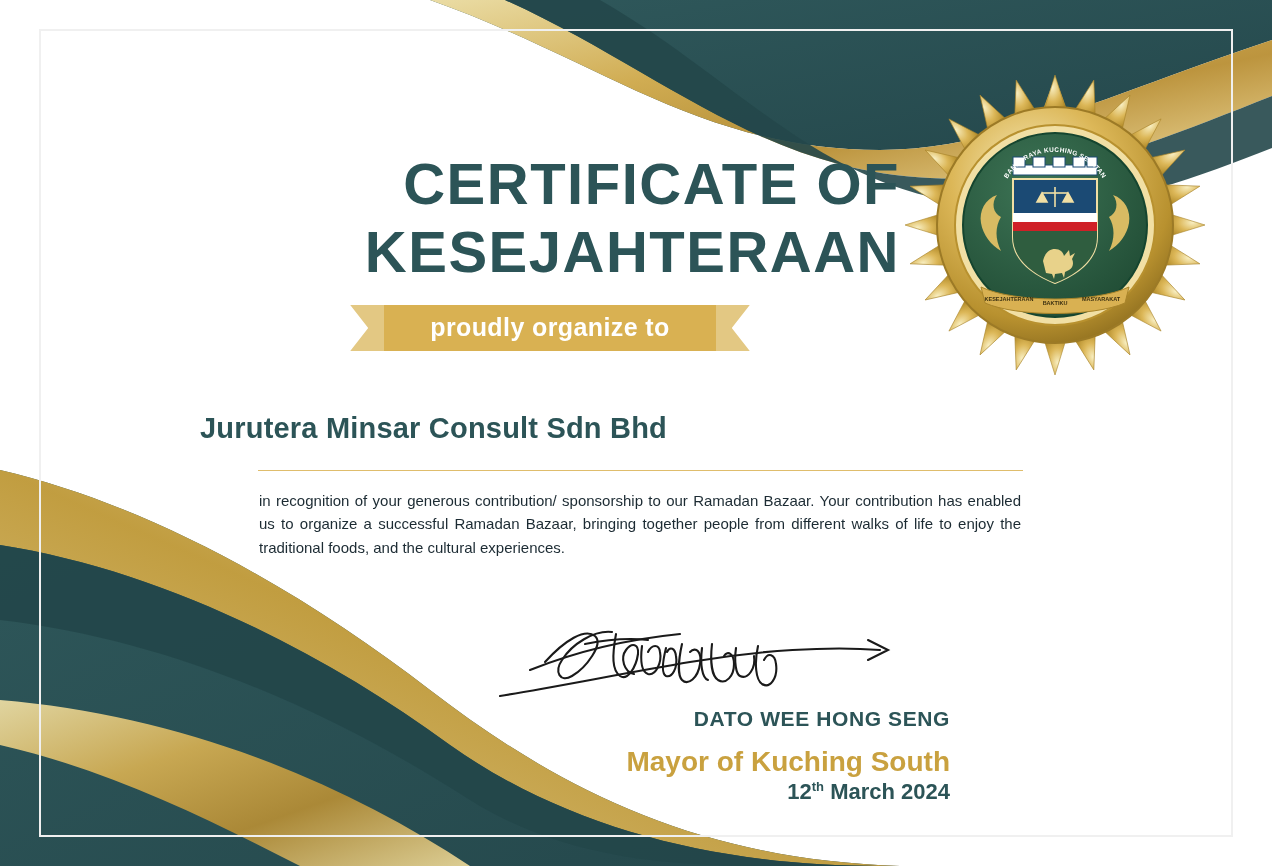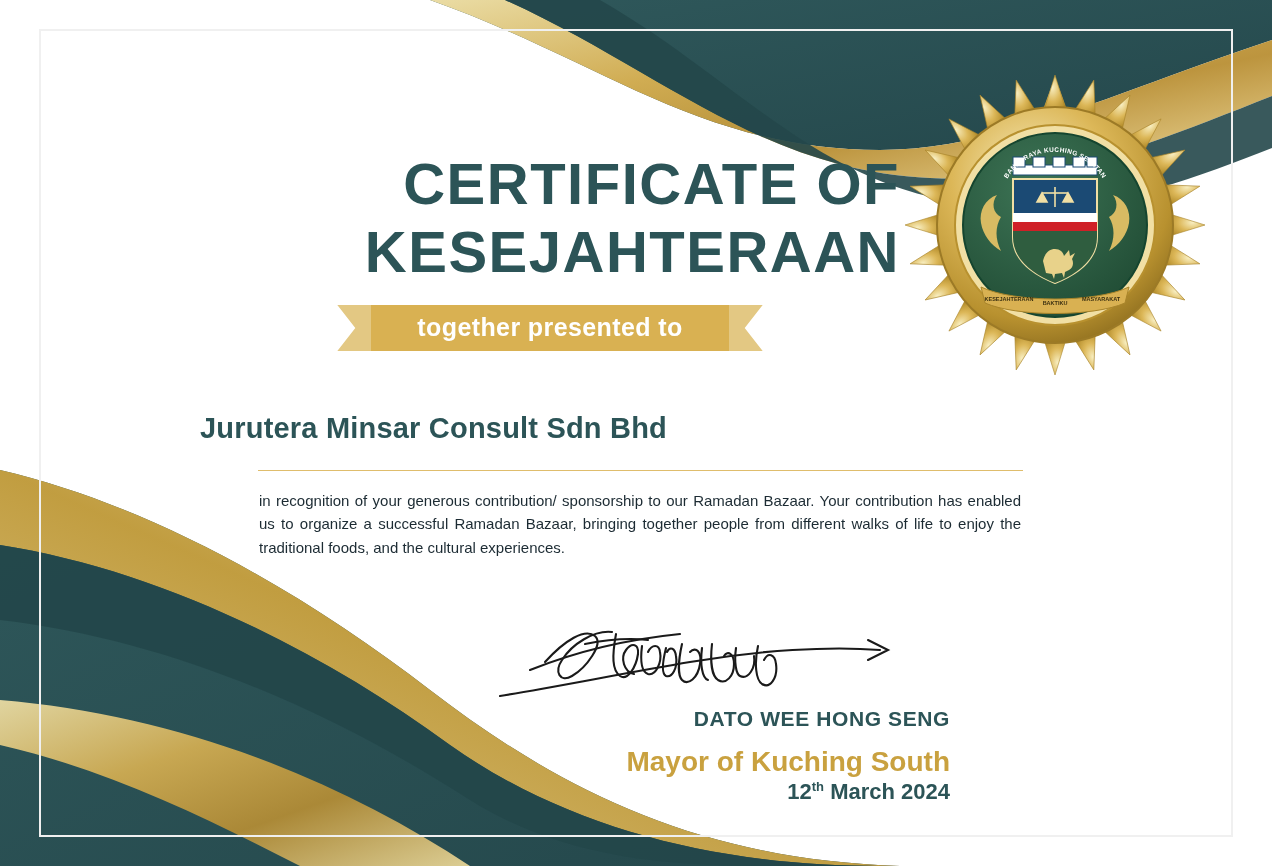--- a/index.html
+++ b/index.html
@@ -301,21 +301,21 @@
         <text x="46" y="76" font-size="5.5" fill="#3a2f10" font-weight="bold" font-family="'Liberation Sans',sans-serif" text-anchor="middle">MASYARAKAT</text>
       </g>
     </svg>
 
     <div class="title-block">
       <div class="title-line">CERTIFICATE OF</div>
       <div class="title-line">KESEJAHTERAAN</div>
     </div>
 
     <div class="ribbon-wrap">
-      <div class="ribbon">together presented to</div>
+      <div class="ribbon">proudly organize to</div>
     </div>
 
     <div class="recipient">Jurutera Minsar Consult Sdn Bhd</div>
 
     <div class="divider"></div>
 
     <div class="body-text">in recognition of your generous contribution/ sponsorship to our Ramadan Bazaar. Your contribution has enabled us to organize a successful Ramadan Bazaar, bringing together people from different walks of life to enjoy the traditional foods, and the cultural experiences.</div>
 
     <div class="signature-area">
       <svg class="sig-svg" width="520" height="95" viewBox="0 0 520 95">

